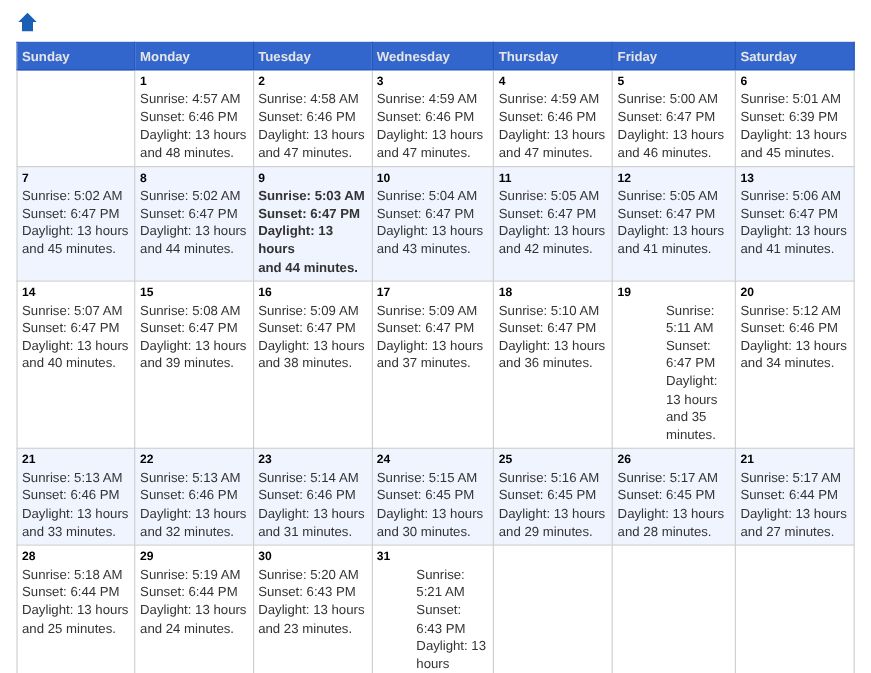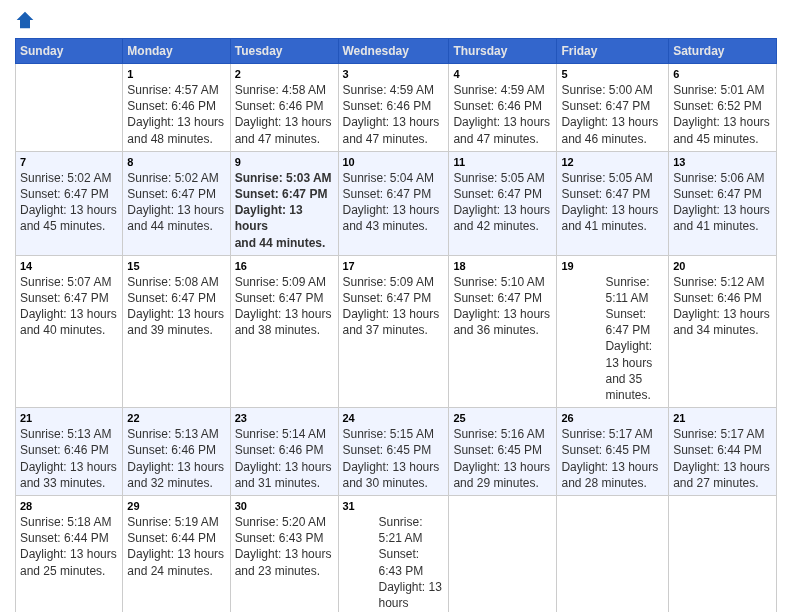--- a/index.html
+++ b/index.html
@@ -160,21 +160,21 @@
           <td>
             <span class="day-number">5</span>
             <div class="day-info" style="white-space: pre-line;">Sunrise: 5:00 AM
 Sunset: 6:47 PM
 Daylight: 13 hours
 and 46 minutes.</div>
           </td>
           <td>
             <span class="day-number">6</span>
             <div class="day-info" style="white-space: pre-line;">Sunrise: 5:01 AM
-Sunset: 6:52 PM
+Sunset: 6:39 PM
 Daylight: 13 hours
 and 45 minutes.</div>
           </td>
         </tr>
         <tr>
           <td>
             <span class="day-number">7</span>
             <div class="day-info" style="white-space: pre-line;">Sunrise: 5:02 AM
 Sunset: 6:47 PM
 Daylight: 13 hours

